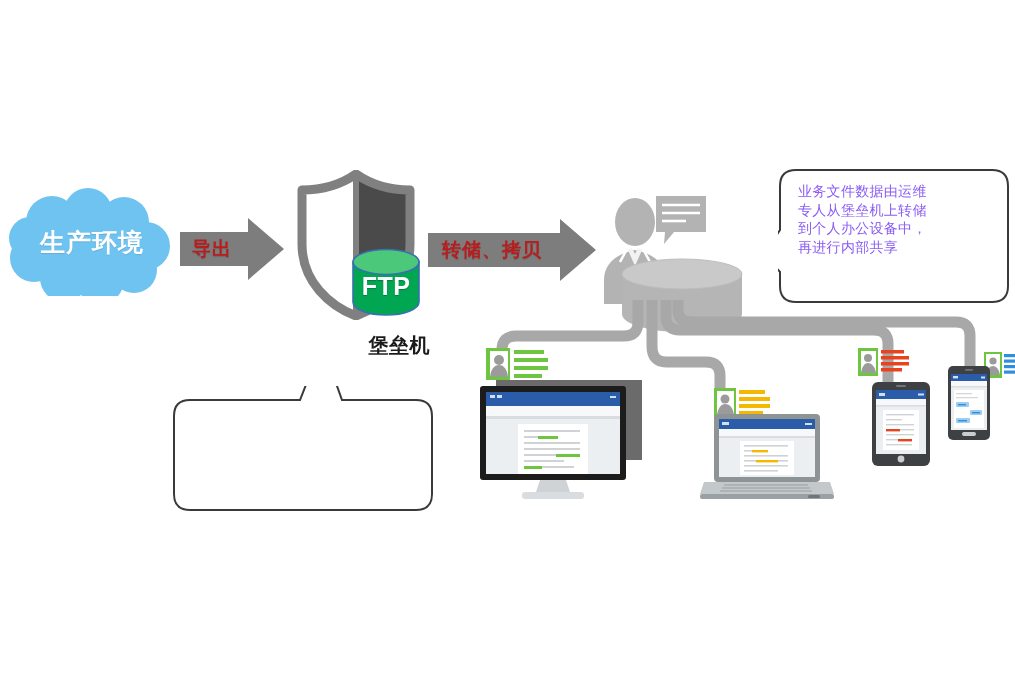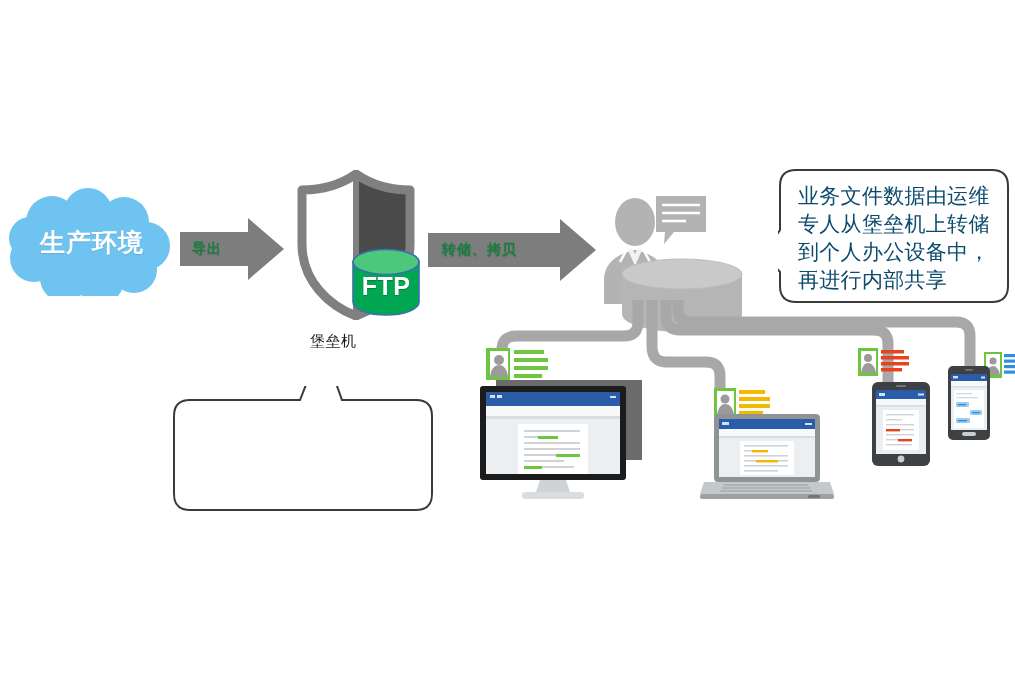--- a/index.html
+++ b/index.html
@@ -17,55 +17,55 @@
     text-shadow:0 1px 1px rgba(0,0,0,.10);
     font-family:"Liberation Sans","DejaVu Sans",sans-serif;
   }
 
   
   .arrow-wrap{position:absolute;}
   .arrow-wrap svg{display:block;}
   .arrow-label{
     position:absolute;inset:0;display:flex;align-items:center;
     justify-content:flex-start;
-    color:#15803d;font-weight:bold;font-size:14px;letter-spacing:1px;
+    color:#b91c1c;font-weight:bold;font-size:19px;letter-spacing:1px;
     text-shadow:0 1px 1px rgba(0,0,0,.18);
   }
   #arrow1{left:180px;top:218px;width:104px;height:62px;}
   #arrow1 .arrow-label{padding-left:12px;}
   #arrow2{left:428px;top:219px;width:168px;height:62px;}
   #arrow2 .arrow-label{padding-left:14px;}
 
   
   #shield{left:292px;top:170px;width:128px;height:150px;}
   #ftp{left:351px;top:248px;width:70px;height:68px;}
   #ftp-text{
     position:absolute;left:351px;top:248px;width:70px;height:68px;
     display:flex;align-items:center;justify-content:center;
     color:#fff;font-weight:bold;font-size:25px;letter-spacing:.5px;
     padding-top:9px;box-sizing:border-box;
     text-shadow:0 1px 1px rgba(0,0,0,.25);
   }
   #bastion-label{
-    left:310px;top:332px;width:120px;text-align:left;
-    font-size:15px;font-weight:normal;color:#1a1a1a;letter-spacing:.5px;
+    left:310px;top:332px;width:120px;text-align:right;
+    font-size:20px;font-weight:bold;color:#1a1a1a;letter-spacing:.5px;
   }
 
   
   #person{left:600px;top:192px;width:112px;height:112px;}
   #cylinder{left:620px;top:258px;width:124px;height:78px;}
 
   
   #pipes{left:470px;top:300px;width:545px;height:130px;}
 
   
   .callout{position:absolute;}
   .callout svg{display:block;position:absolute;left:0;top:0;}
   .callout .ctext{
-    position:absolute;color:#0c4a6e;font-size:21px;line-height:1.33;
+    position:absolute;color:#8b5cf6;font-size:14px;line-height:1.33;
     letter-spacing:.3px;white-space:pre-line;
   }
   #callout-right{left:778px;top:168px;width:232px;height:136px;}
   #callout-right .ctext{left:20px;top:14px;width:198px;}
   #callout-left{left:172px;top:386px;width:262px;height:126px;}
   #callout-left .ctext{left:20px;top:16px;width:226px;}
 
   
   .dev{position:absolute;}
   .dev svg{display:block;}

